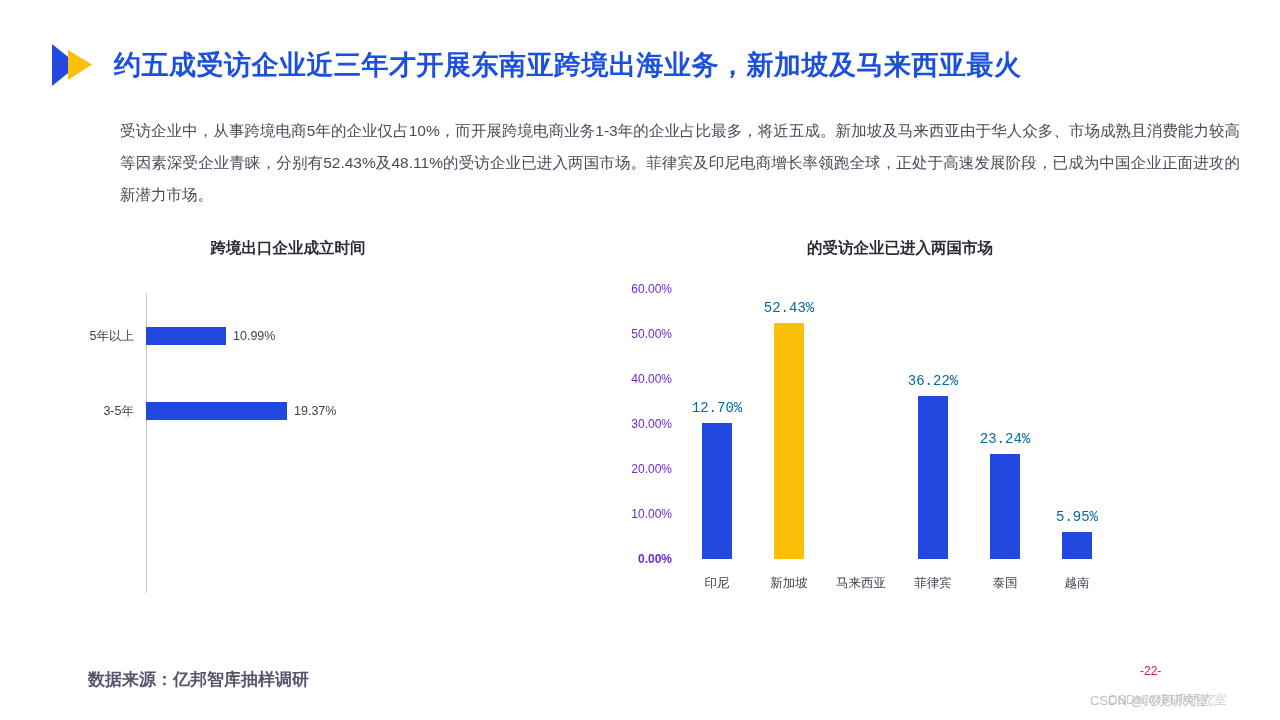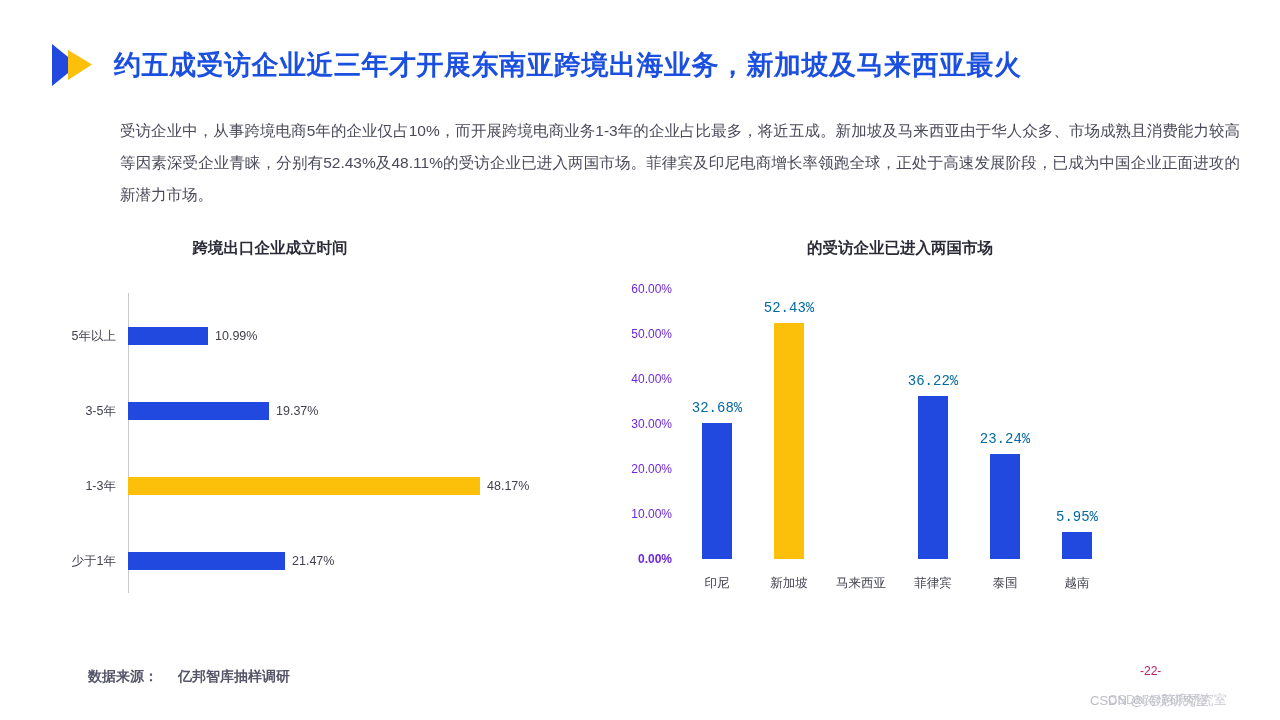--- a/index.html
+++ b/index.html
@@ -53,21 +53,21 @@
     font-size: 15.5px;
     line-height: 32px;
     color: #4a4a5a;
     text-align: justify;
     margin-left: 32px;
   }
 
   
   .panel-left {
     position: absolute;
-    left: 70px;
+    left: 88px;
     top: 238px;
     width: 500px;
   }
   .panel-right {
     position: absolute;
     left: 620px;
     top: 238px;
     width: 590px;
   }
   .chart-title {
@@ -185,25 +185,25 @@
     text-align: center;
     font-size: 12.5px;
     color: #41414f;
   }
 
   
   .source {
     position: absolute;
     left: 88px;
     top: 668px;
-    font-size: 14px;
+    font-size: 17px;
     color: #55556a;
     font-weight: bold;
     display: flex;
-    gap: 20px;
+    gap: 0;
   }
   .page-num {
     position: absolute;
     left: 1140px;
     top: 664px;
     font-size: 12px;
     color: #be185d;
   }
   .watermark {
     position: absolute;
@@ -257,53 +257,41 @@
         <div class="hbar-value">10.99%</div>
       </div>
 
       <div class="hbar-row" style="top:90px;">
         <div class="hbar-label">3-5年</div>
         <div style="width:6px;"></div>
         <div class="hbar-bar" style="width:141px;"></div>
         <div class="hbar-value">19.37%</div>
       </div>
 
-      <div class="hbar-row" style="top:165px;">
-        <div class="hbar-label">1-3年</div>
-        <div style="width:6px;"></div>
-        <div class="hbar-bar accent" style="width:352px;"></div>
-        <div class="hbar-value">48.17%</div>
-      </div>
-
-      <div class="hbar-row" style="top:240px;">
-        <div class="hbar-label">少于1年</div>
-        <div style="width:6px;"></div>
-        <div class="hbar-bar" style="width:157px;"></div>
-        <div class="hbar-value">21.47%</div>
-      </div>
+
     </div>
   </div>
 
   <div class="panel-right">
     <div class="chart-title">的受访企业已进入两国市场</div>
     <div class="vbar-chart">
 
       <div class="vbar-ylabels">
         <div class="vbar-ylabel" style="top:270px;font-weight:bold;">0.00%</div>
         <div class="vbar-ylabel" style="top:225px;">10.00%</div>
         <div class="vbar-ylabel" style="top:180px;">20.00%</div>
         <div class="vbar-ylabel" style="top:135px;">30.00%</div>
         <div class="vbar-ylabel" style="top:90px;">40.00%</div>
         <div class="vbar-ylabel" style="top:45px;">50.00%</div>
         <div class="vbar-ylabel" style="top:0px;">60.00%</div>
       </div>
 
       <div class="vbar-plot">
         <div class="vbar-col" style="left:0px;">
-          <div class="vbar-value">32.68%</div>
+          <div class="vbar-value">12.70%</div>
           <div class="vbar-fill" style="height:136px;"></div>
         </div>
         <div class="vbar-col" style="left:72px;">
           <div class="vbar-value">52.43%</div>
           <div class="vbar-fill accent" style="height:236px;"></div>
         </div>
         <div class="vbar-col" style="left:216px;">
           <div class="vbar-value">36.22%</div>
           <div class="vbar-fill" style="height:163px;"></div>
         </div>

